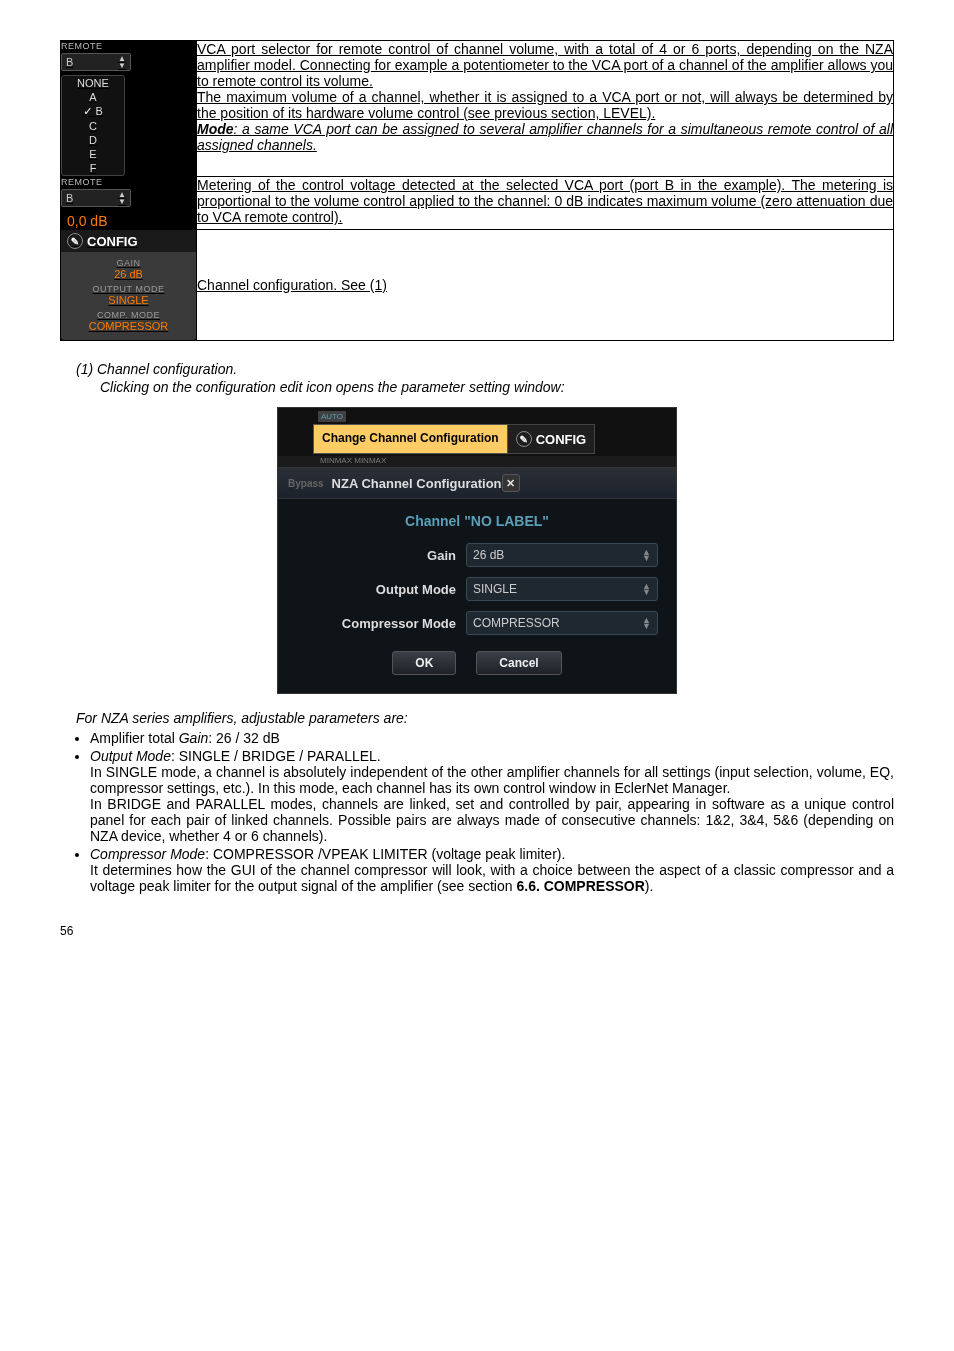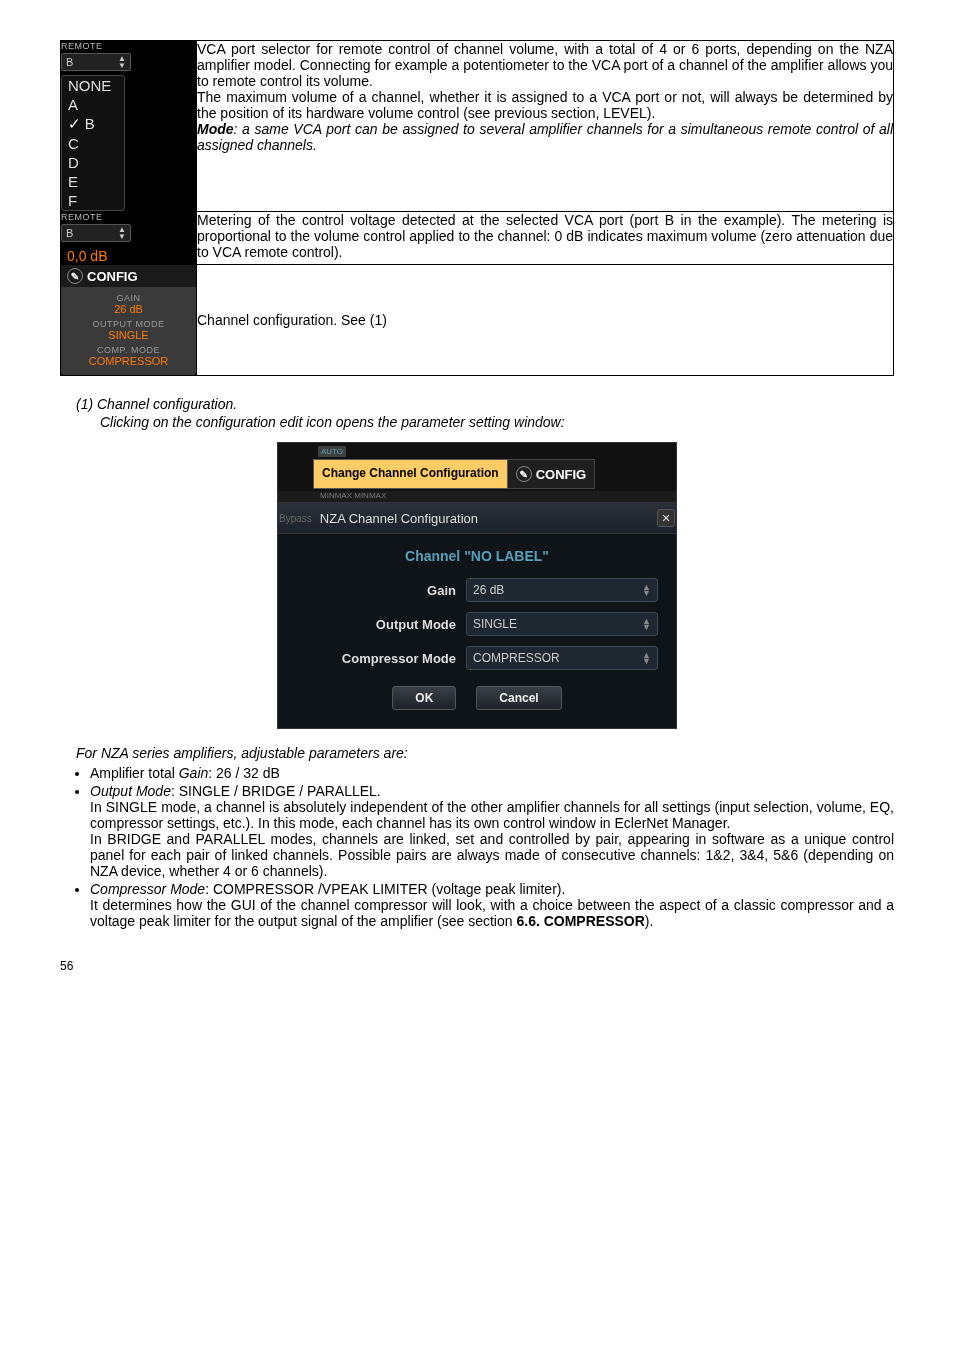--- a/index.html
+++ b/index.html
@@ -8,20 +8,21 @@
     font-family: Arial, Helvetica, sans-serif;
     font-size: 14px;
     color: #000;
     background: #fff;
     width: 834px;
   }
   table.mainTable {
     border-collapse: collapse;
     width: 100%;
     margin-bottom: 20px;
+    text-decoration: underline;
   }
   table.mainTable td {
     border: 1px solid #000;
     vertical-align: top;
     padding: 0;
   }
   td.leftCell {
     width: 135px;
     background: #000;
     padding: 6px;
@@ -48,26 +49,27 @@
   .remoteLabel {
     color: #bbb;
     font-size: 9px;
     letter-spacing: 0.5px;
     margin-bottom: 2px;
   }
   .menuList {
     list-style: none;
     padding: 0;
     margin: 0;
-    font-size: 15px;
+    font-size: 11px;
     color: #ddd;
     background: #111;
     border: 1px solid #444;
     border-radius: 3px;
     width: 62px;
+    text-align: center;
   }
   .menuList li {
     padding: 1px 6px;
   }
   .menuList li.checked::before {
     content: "✓ ";
     color: #fff;
   }
   .dbValue {
     color: #ff7a00;
@@ -153,27 +155,27 @@
     justify-content: flex-start;
     color: #7a7a7a;
     font-size: 8px;
     padding: 0 42px 2px 42px;
     background: #1b1b1b;
   }
   .dialogTitleBar {
     background: linear-gradient(#2a2f38, #1c222b);
     color: #ccc;
     font-size: 13px;
-    padding: 6px 1px;
-    display: flex;
-    justify-content: space-between;
+    padding: 6px 10px;
+    display: flex;
+    justify-content: flex-start;
     align-items: center;
     border: 1px solid #333;
     border-bottom: none;
-    font-weight: normal;
+    font-weight: bold;
   }
   .dialogTitleLeft {
     display: flex;
     align-items: center;
     gap: 8px;
     color: #aaa;
   }
   .bypassTag {
     color: #666;
     font-size: 10px;

